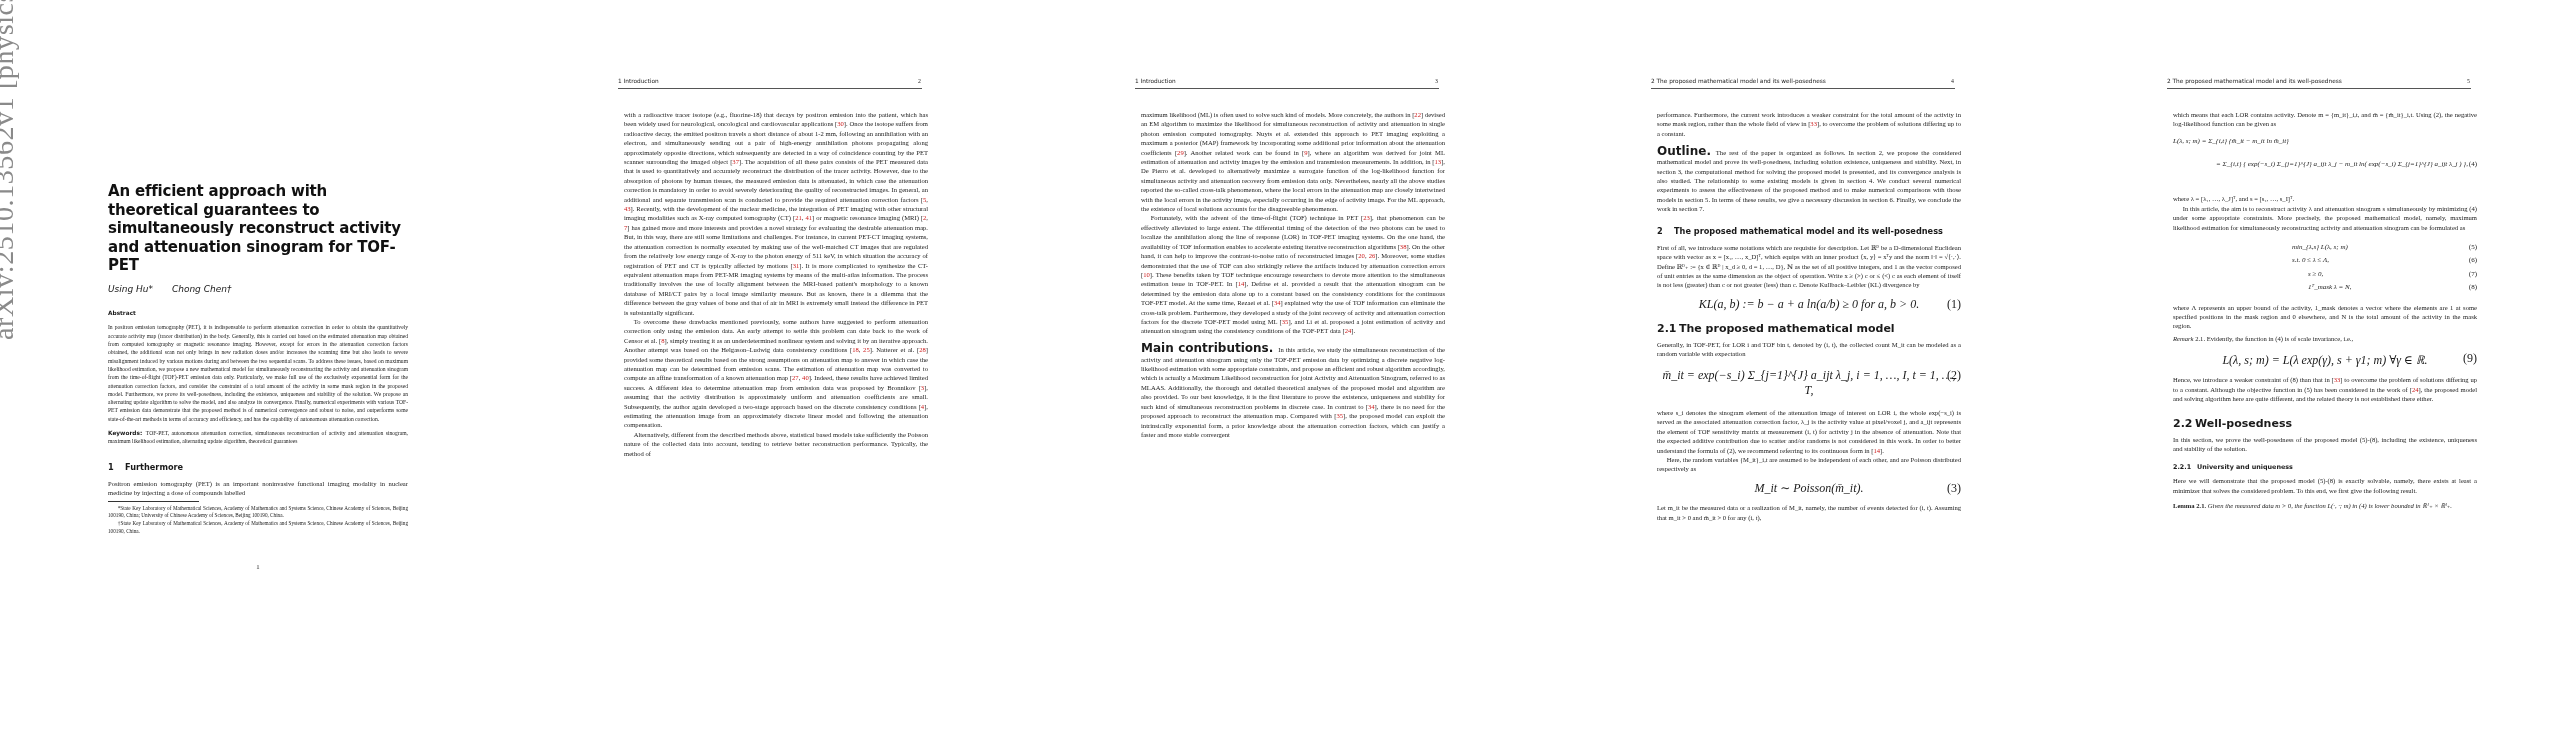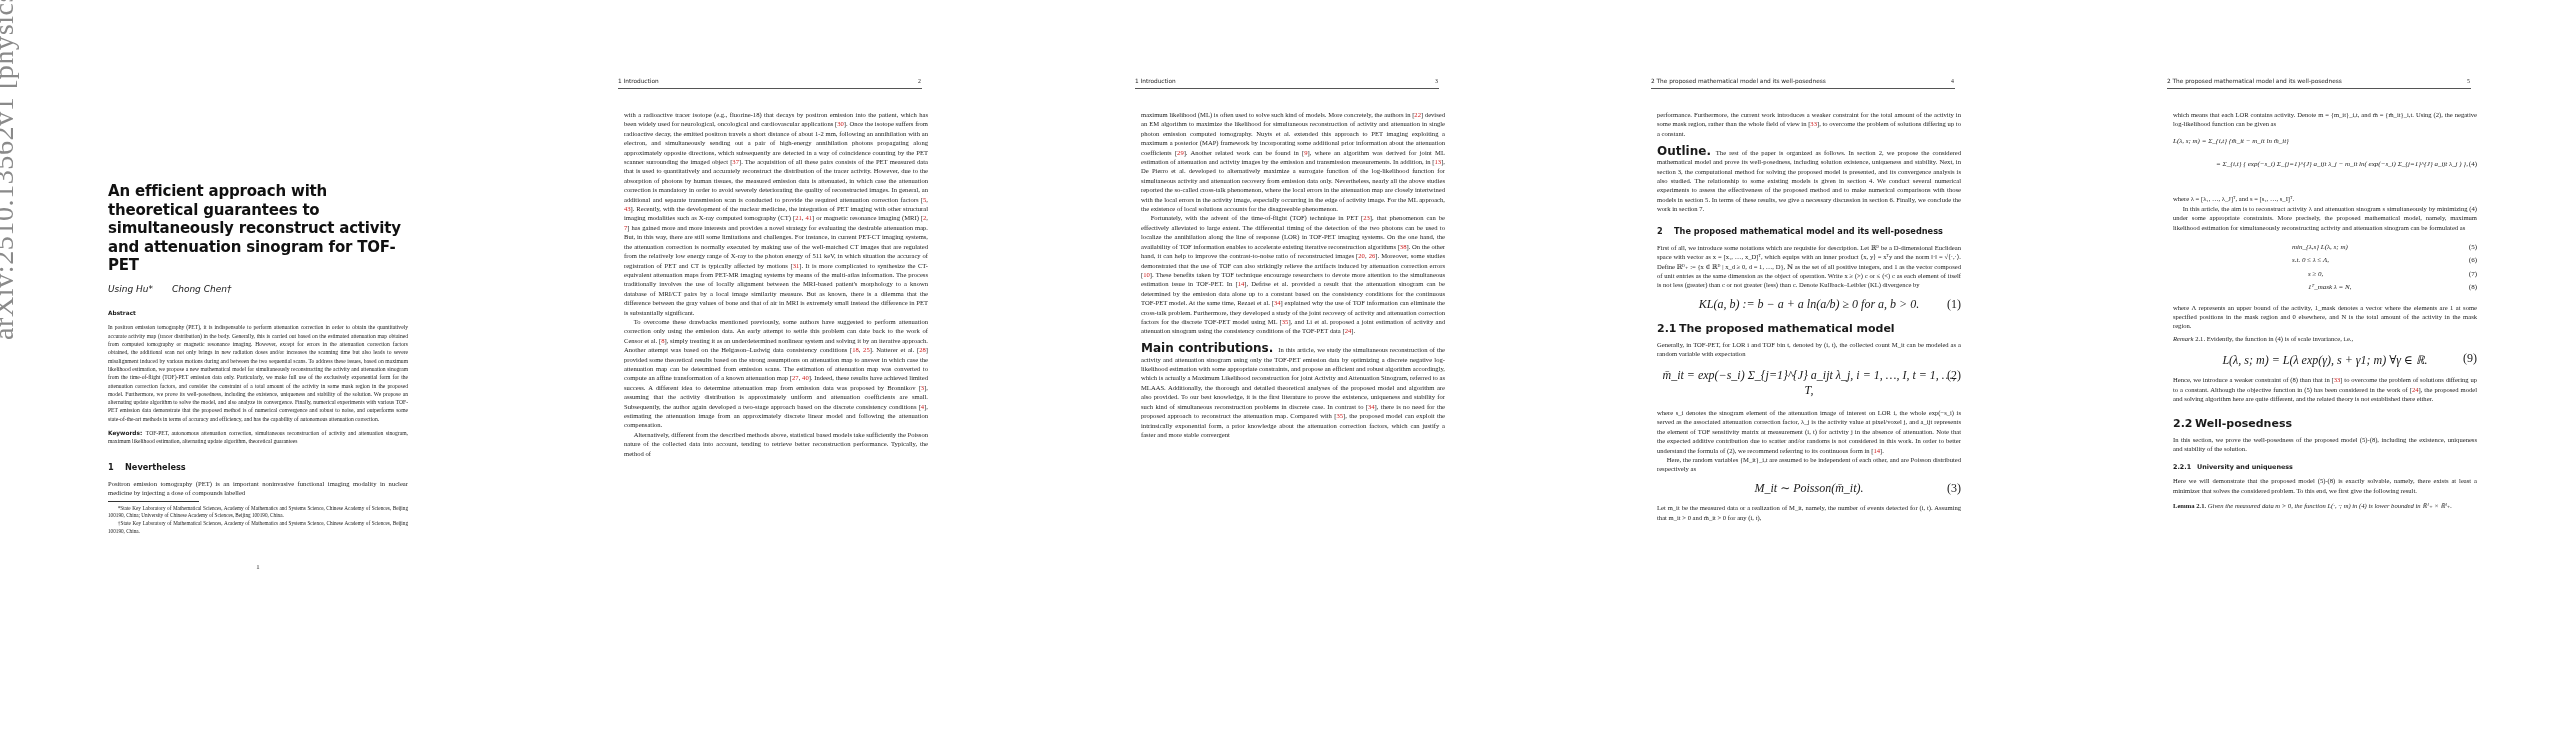--- a/index.html
+++ b/index.html
@@ -54,21 +54,21 @@
     <div class="authors">
       <span>Using Hu*</span>
       <span>Chong Chen†</span>
     </div>
     <div class="sans-b abs-h">Abstract</div>
     <p class="txt small" style="margin-top:7.3px;">In positron emission tomography (PET), it is indispensable to perform attenuation correction in order to obtain the quantitatively accurate activity map (tracer distribution) in the body. Generally, this is carried out based on the estimated attenuation map obtained from computed tomography or magnetic resonance imaging. However, except for errors in the attenuation correction factors obtained, the additional scan not only brings in new radiation doses and/or increases the scanning time but also leads to severe misalignment induced by various motions during and between the two sequential scans. To address these issues, based on maximum likelihood estimation, we propose a new mathematical model for simultaneously reconstructing the activity and attenuation sinogram from the time-of-flight (TOF)-PET emission data only. Particularly, we make full use of the exclusively exponential form for the attenuation correction factors, and consider the constraint of a total amount of the activity in some mask region in the proposed model. Furthermore, we prove its well-posedness, including the existence, uniqueness and stability of the solution. We propose an alternating update algorithm to solve the model, and also analyze its convergence. Finally, numerical experiments with various TOF-PET emission data demonstrate that the proposed method is of numerical convergence and robust to noise, and outperforms some state-of-the-art methods in terms of accuracy and efficiency, and has the capability of autonomous attenuation correction.</p>
     <p class="txt small" style="margin-top:6px;">
       <span class="sans-b" style="font-size:5.8px;margin-right:3.6px;">Keywords:</span><span>TOF-PET, autonomous attenuation correction, simultaneous reconstruction of activity and attenuation sinogram, maximum likelihood estimation, alternating update algorithm, theoretical guarantees</span>
     </p>
     <div class="sec-h">
-      <span class="num">1</span><span>Nevertheless</span>
+      <span class="num">1</span><span>Furthermore</span>
     </div>
     <p class="txt">Positron emission tomography (PET) is an important noninvasive functional imaging modality in nuclear medicine by injecting a dose of compounds labelled</p>
     <div class="fn-rule"></div>
     <p class="txt small indent" style="font-size:5.2px;line-height:7.6px;">*State Key Laboratory of Mathematical Sciences, Academy of Mathematics and Systems Science, Chinese Academy of Sciences, Beijing 100190, China; University of Chinese Academy of Sciences, Beijing 100190, China.</p>
     <p class="txt small indent" style="font-size:5.2px;line-height:7.6px;">†State Key Laboratory of Mathematical Sciences, Academy of Mathematics and Systems Science, Chinese Academy of Sciences, Beijing 100190, China.</p>
     <div style="text-align:center;font-size:6.7px;margin-top:28px;">1</div>
   </div>
 </div>
 
 <div class="page p2">

